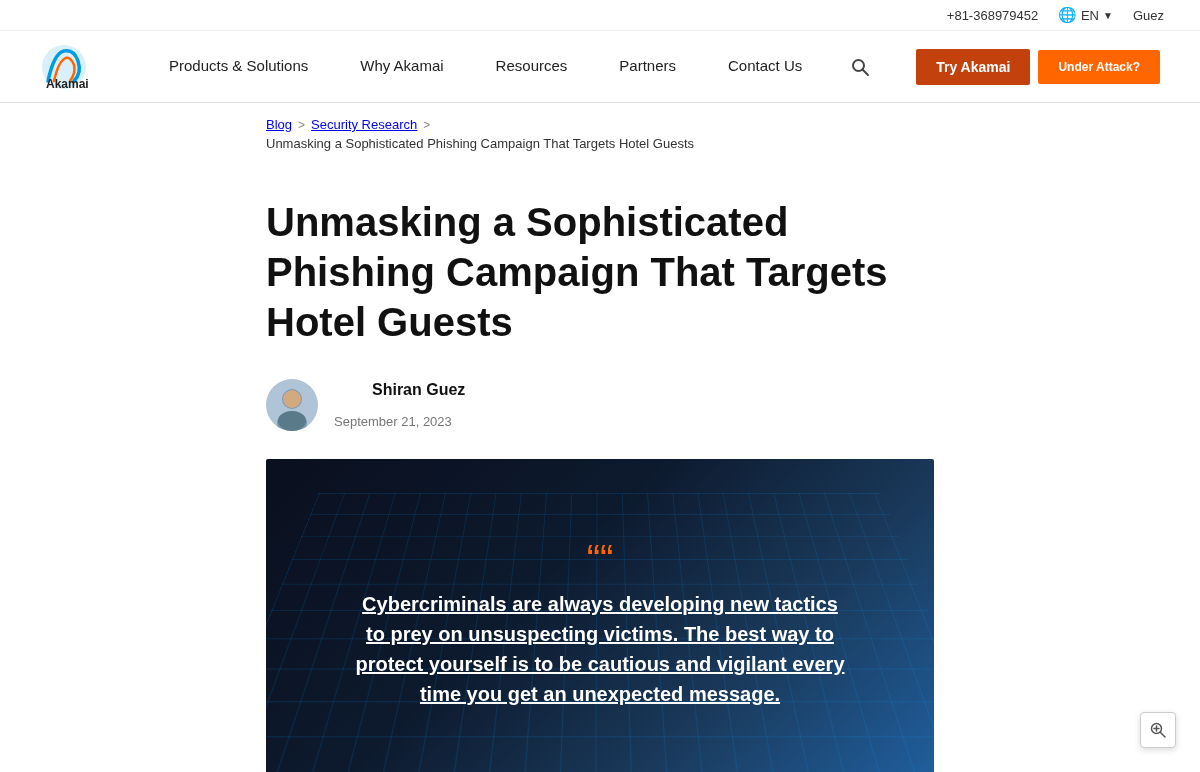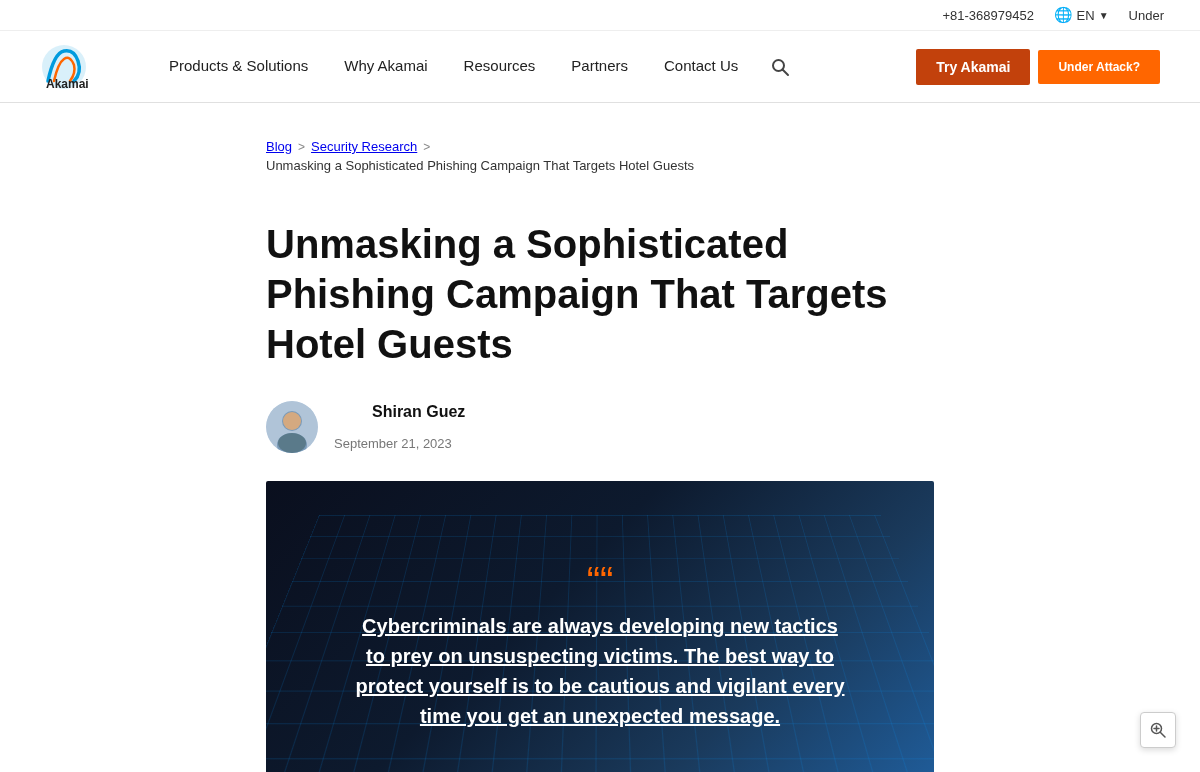--- a/index.html
+++ b/index.html
@@ -30,21 +30,21 @@
       border-bottom: 1px solid #e0e0e0;
       background: #fff;
     }
     .logo {
       display: flex; align-items: center; gap: 8px; text-decoration: none; margin-right: 63px;
     }
     .logo-icon {
       width: 48px; height: 48px;
     }
     .nav {
-      display: flex; align-items: center; gap: 0; flex: 1;
+      display: flex; align-items: center; gap: 16px; flex: 1;
     }
     .nav-item {
       padding: 0 18px;
       height: 72px;
       display: flex; align-items: center;
       font-size: 15px;
       color: #222;
       cursor: pointer;
       text-decoration: none;
       white-space: nowrap;
@@ -77,21 +77,21 @@
       font-weight: bold;
       cursor: pointer;
       border-radius: 2px;
     }
     .breadcrumb-sep { color: #888; font-size: 12px; }
     .breadcrumb-wrapper {
       padding: 14px 40px 6px 266px;
     }
     .breadcrumb-line1 {
       display: flex; align-items: flex-end; gap: 6px;
-      font-size: 13px; color: #555; margin-top: 22px;
+      font-size: 13px; color: #555;
     }
     .breadcrumb-line2 {
       font-size: 13px; color: #333; margin-top: 4px;
     }
 
     
     .main-content {
       padding: 40px 40px 40px 266px;
       max-width: 1200px;
     }
@@ -180,21 +180,21 @@
 </head>
 <body>
 
 <div class="header-top">
   <a class="header-top-phone">+81-368979452</a>
   <div class="header-top-lang">
     <span class="globe-icon">🌐</span>
     <span>EN</span>
     <span class="chevron">▼</span>
   </div>
-  <a class="header-top-login">Under</a>
+  <a class="header-top-login">Guez</a>
 </div>
 
 <div class="header-main">
   <a class="logo" href="#">
     <svg class="logo-icon" viewBox="0 0 48 48" xmlns="http://www.w3.org/2000/svg">
       <circle cx="24" cy="24" r="22" fill="#009bde" opacity="0.15"></circle>
       <path d="M8 38 Q14 10 24 8 Q34 6 38 18 Q42 30 34 38" stroke="#009bde" stroke-width="3.5" fill="none" stroke-linecap="round"></path>
       <path d="M14 38 Q18 20 24 16 Q30 12 34 22 Q36 30 30 38" stroke="#f60" stroke-width="2.5" fill="none" stroke-linecap="round"></path>
       <text x="6" y="45" font-size="12" font-weight="bold" fill="#222" font-family="Arial">Akamai</text>
     </svg>

